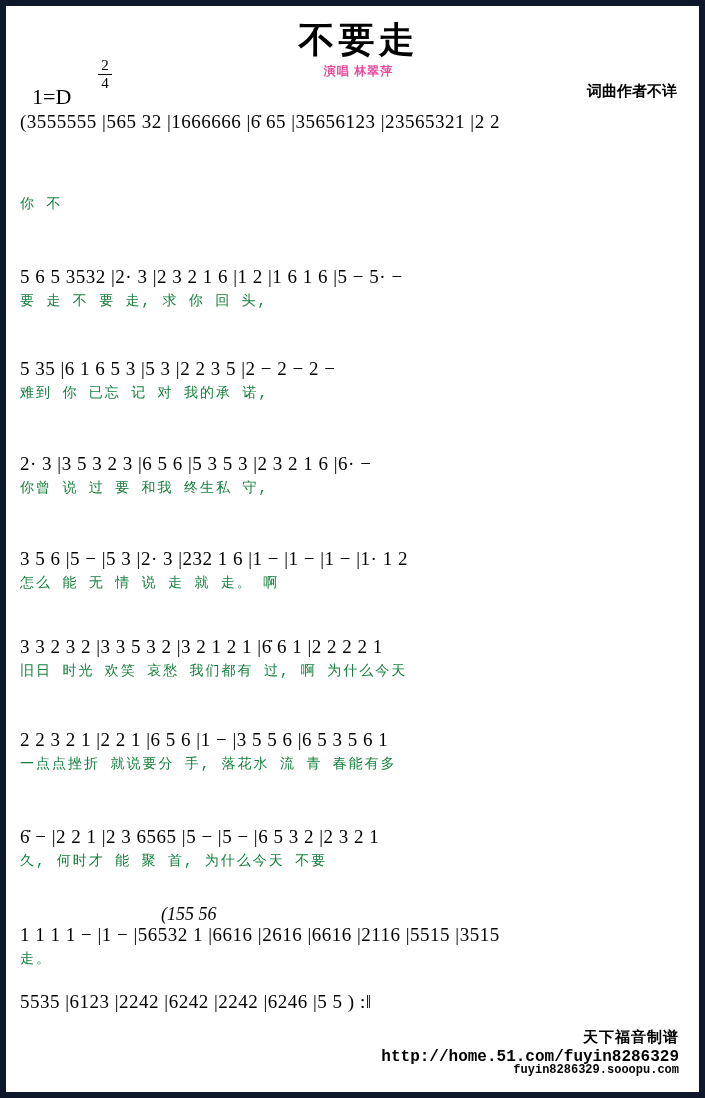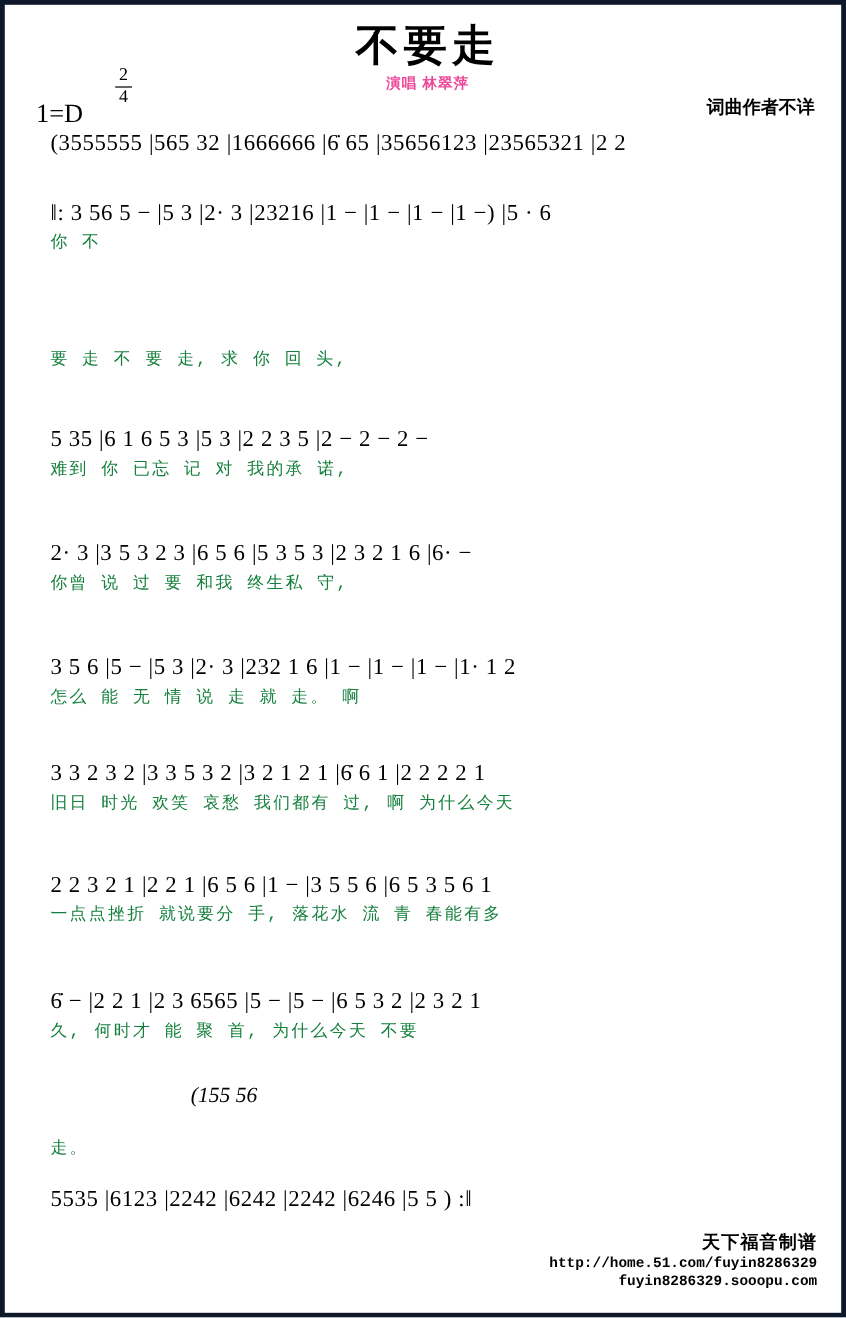--- a/index.html
+++ b/index.html
@@ -8,21 +8,21 @@
     background: #ffffff;
   }
   body {
     font-family: "Liberation Serif", serif;
   }
   #sheet {
     position: relative;
     width: 705px;
     height: 1098px;
     background: #ffffff;
-    border: 4px solid #0f172a;
+    border: 6px solid #0f172a;
     box-sizing: border-box;
     overflow: hidden;
   }
   .title {
     position: absolute;
     top: 10px;
     left: 0;
     width: 705px;
     text-align: center;
     font-family: "Liberation Serif", serif;
@@ -78,21 +78,21 @@
     right: 22px;
     font-family: "Liberation Sans", sans-serif;
     font-size: 15px;
     font-weight: bold;
     color: #000;
   }
 
   
   .line {
     position: absolute;
-    left: 38px;
+    left: 14px;
     width: 661px;
     height: 46px;
   }
   .notes {
     position: absolute;
     top: 0;
     left: 0;
     width: 100%;
     height: 26px;
     font-family: "Liberation Serif", serif;
@@ -120,21 +120,21 @@
     font-weight: bold;
     color: #000;
   }
   .credit-title {
     top: 1022px;
     font-size: 15px;
     letter-spacing: 1px;
   }
   .credit-url1 {
     top: 1042px;
-    font-size: 12px;
+    font-size: 16px;
     font-family: "Liberation Mono", monospace;
   }
   .credit-url2 {
     top: 1057px;
     font-size: 12px;
     font-family: "Liberation Mono", monospace;
   }
   .credit-note {
     top: 1136px;
     font-size: 11px;
@@ -154,25 +154,25 @@
     <span class="den">4</span>
   </div>
   <div class="composer">词曲作者不详</div>
 
   <div class="line" style="top:105px">
     <div class="notes">(3555555 |565 32 |1666666 |6̇ 65 |35656123 |23565321 |2 2</div>
     <div class="lyrics"></div>
   </div>
 
   <div class="line" style="top:163px">
-    <div class="notes">‖: 3 56 5 − |5 3 |2· 3 |23216 |1 − |1 − |1 − |1 −) |5 · 6</div>
     <div class="lyrics">                                                                            你   不</div>
   </div>
 
   <div class="line" style="top:260px">
+    <div class="notes">5 6 5  3532 |2· 3 |2 3 2 1 6 |1 2 |1 6 1 6 |5 − 5· −</div>
     <div class="lyrics">要        走 不 要      走, 求  你 回   头,</div>
   </div>
 
   <div class="line" style="top:352px">
     <div class="notes">5  35 |6 1 6 5 3 |5 3 |2 2 3 5 |2 − 2 − 2 −</div>
     <div class="lyrics">难到  你   已忘  记  对 我的承    诺,</div>
   </div>
 
   <div class="line" style="top:447px">
     <div class="notes">2· 3 |3 5 3 2 3 |6 5 6 |5 3 5 3 |2 3 2 1 6 |6· −</div>
@@ -195,20 +195,21 @@
   </div>
 
   <div class="line" style="top:820px">
     <div class="notes">6̇ − |2 2 1 |2 3 6565 |5 − |5 − |6 5 3 2 |2 3 2 1</div>
     <div class="lyrics">久,     何时才  能 聚  首,          为什么今天   不要</div>
   </div>
 
   <div style="position:absolute; top:898px; left:155px; font-family:'Liberation Serif',serif; font-size:18px;font-style:italic;">(155 56</div>
 
   <div class="line" style="top:918px">
+    <div class="notes">1 1 1 1 − |1 − |56532 1 |6616 |2616 |6616 |2116 |5515 |3515</div>
     <div class="lyrics">走。</div>
   </div>
 
   <div class="line" style="top:985px">
     <div class="notes">5535 |6123 |2242 |6242 |2242 |6246 |5 5 ) :‖</div>
     <div class="lyrics"></div>
   </div>
 
   <div class="credit credit-title">天下福音制谱</div>
   <div class="credit credit-url1">http://home.51.com/fuyin8286329</div>

